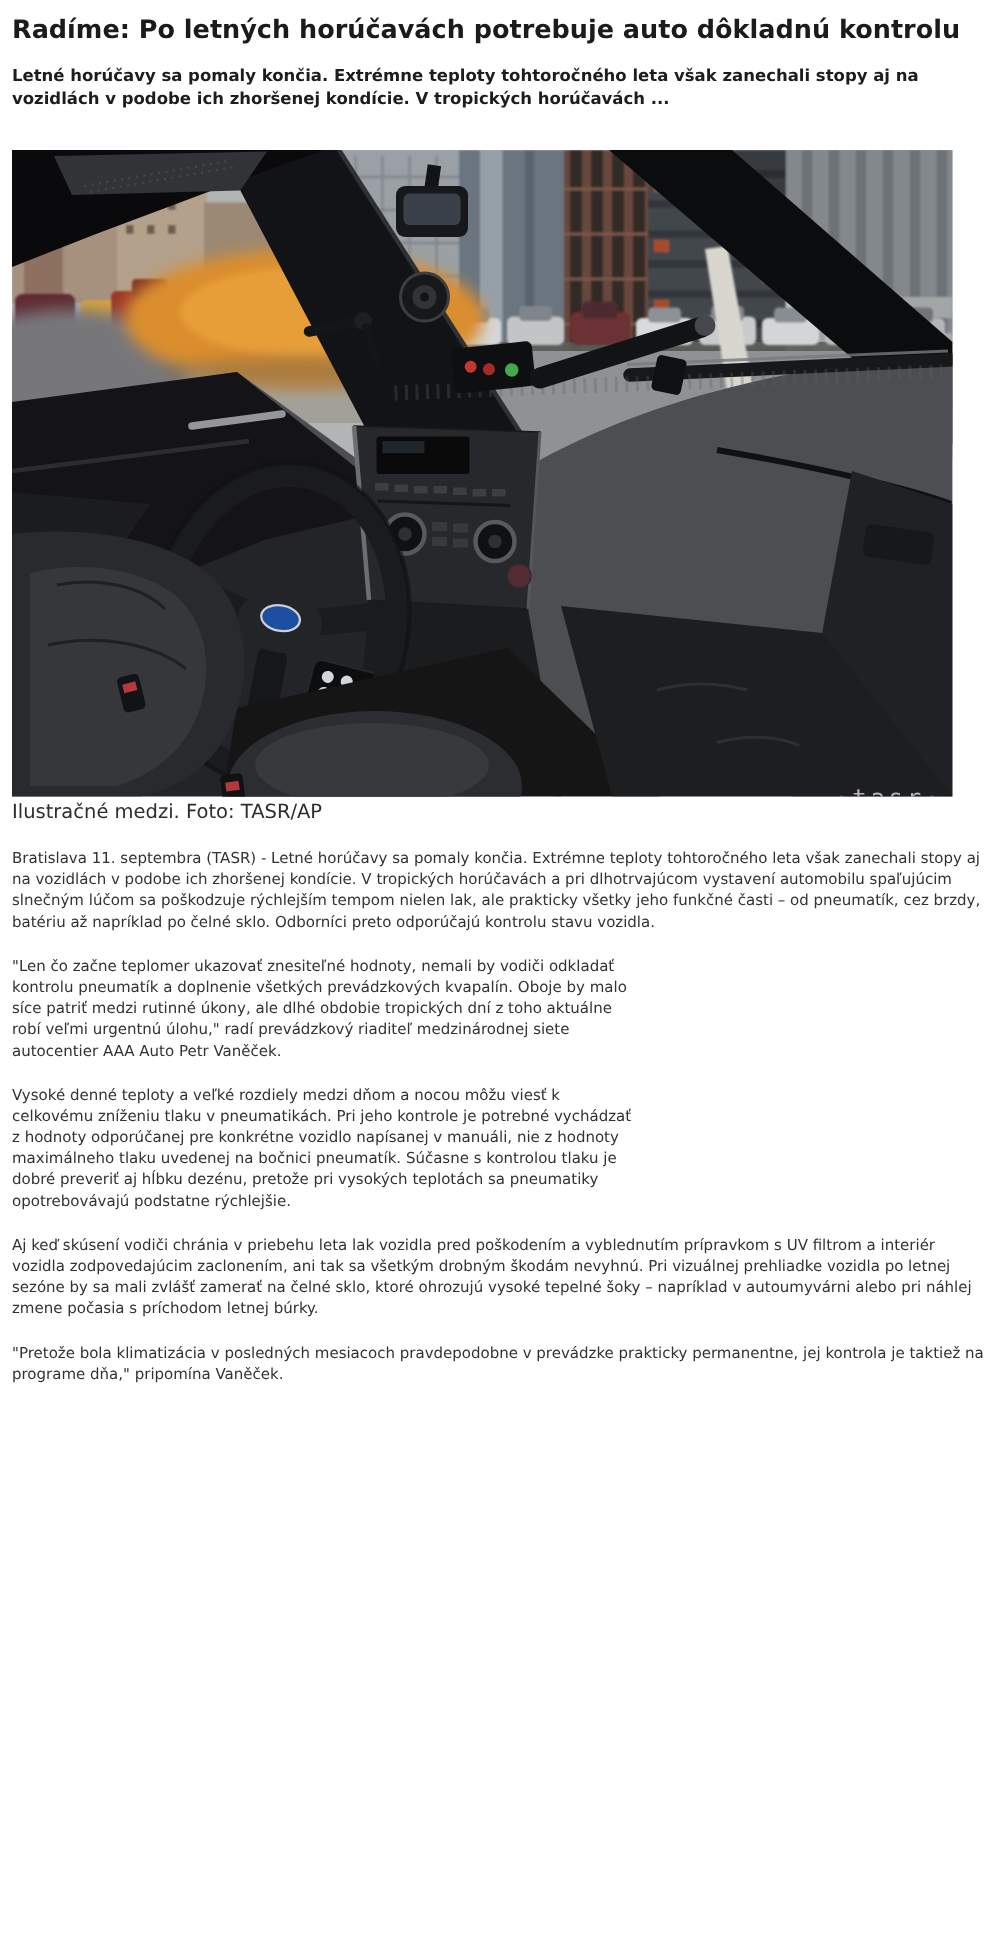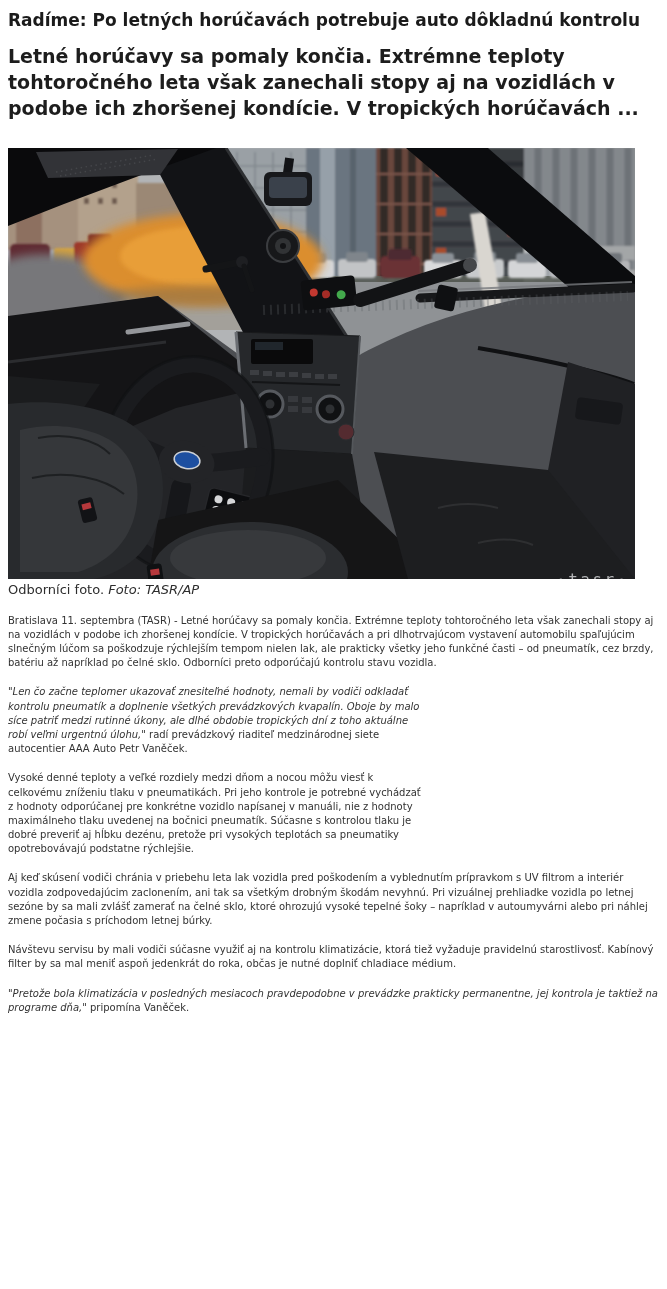--- a/index.html
+++ b/index.html
@@ -1,23 +1,23 @@
 <!DOCTYPE html>
 <html><head>
 <meta charset="utf-8">
 <style>
   html,body{margin:0;padding:0;background:#ffffff;}
   body{font-family:"DejaVu Sans","Liberation Sans",sans-serif;color:#323232;}
   .page{width:665px;box-sizing:border-box;padding:8px 7px 16px 8px;}
   h1.title{font-size:17px;line-height:1.25;font-weight:bold;color:#1b1b1b;margin:2px 0 13px 0;}
-  p.lead{font-size:19px;line-height:1.36;font-weight:bold;color:#1d1d1d;margin:0 0 26px 0;}
+  p.lead{font-size:11px;line-height:1.36;font-weight:bold;color:#1d1d1d;margin:0 0 26px 0;}
   figure.photo-figure{margin:0;}
   svg.photo{display:block;background:#b2b4b6;}
   figcaption.caption{font-size:13px;line-height:1.3;color:#2d2d2d;margin:3px 0 0 0;}
-  .italic{font-style:italic;text-align:right;}
+  .italic{text-align:right;}
   .article-body{margin-top:1px;}
   p.para{font-size:10px;line-height:1.42;color:#323232;margin:15px 0;}
   p.para.narrow{max-width:418px;}
 </style>
 </head>
 <body>
 
 <div class="page">
 
   <h1 class="title">Radíme: Po letných horúčavách potrebuje auto dôkladnú kontrolu</h1>
@@ -270,25 +270,24 @@
         <rect x="75" y="355" width="9" height="6" fill="#b5383c"></rect>
       </g>
       <g transform="rotate(-8 148 428)">
         <rect x="140" y="416" width="15" height="24" rx="3" fill="#0f1113"></rect>
         <rect x="143" y="421" width="9" height="6" fill="#b5383c"></rect>
       </g>
 
       <text x="548" y="437" font-family="DejaVu Sans Mono, monospace" font-size="16" letter-spacing="2.5" fill="#b3b4b6">·tasr·</text>
     </svg>
 
-    <figcaption class="caption"><span>Odborníci foto. </span><span class="italic">Foto: TASR/AP</span></figcaption>
+    <figcaption class="caption"><span>Ilustračné medzi. </span><span class="italic">Foto: TASR/AP</span></figcaption>
   </figure>
 
   <div class="article-body">
       <p class="para"><span>Bratislava 11. septembra (TASR) - Letné horúčavy sa pomaly končia. Extrémne teploty tohtoročného leta však zanechali stopy aj na vozidlách v podobe ich zhoršenej kondície. V tropických horúčavách a pri dlhotrvajúcom vystavení automobilu spaľujúcim slnečným lúčom sa poškodzuje rýchlejším tempom nielen lak, ale prakticky všetky jeho funkčné časti – od pneumatík, cez brzdy, batériu až napríklad po čelné sklo. Odborníci preto odporúčajú kontrolu stavu vozidla.</span></p>
       <p class="para narrow"><span class="italic">"Len čo začne teplomer ukazovať znesiteľné hodnoty, nemali by vodiči odkladať kontrolu pneumatík a doplnenie všetkých prevádzkových kvapalín. Oboje by malo síce patriť medzi rutinné úkony, ale dlhé obdobie tropických dní z toho aktuálne robí veľmi urgentnú úlohu," </span><span>radí prevádzkový riaditeľ medzinárodnej siete autocentier AAA Auto Petr Vaněček.</span></p>
       <p class="para narrow"><span>Vysoké denné teploty a veľké rozdiely medzi dňom a nocou môžu viesť k celkovému zníženiu tlaku v pneumatikách. Pri jeho kontrole je potrebné vychádzať z hodnoty odporúčanej pre konkrétne vozidlo napísanej v manuáli, nie z hodnoty maximálneho tlaku uvedenej na bočnici pneumatík. Súčasne s kontrolou tlaku je dobré preveriť aj hĺbku dezénu, pretože pri vysokých teplotách sa pneumatiky opotrebovávajú podstatne rýchlejšie.</span></p>
       <p class="para"><span>Aj keď skúsení vodiči chránia v priebehu leta lak vozidla pred poškodením a vyblednutím prípravkom s UV filtrom a interiér vozidla zodpovedajúcim zaclonením, ani tak sa všetkým drobným škodám nevyhnú. Pri vizuálnej prehliadke vozidla po letnej sezóne by sa mali zvlášť zamerať na čelné sklo, ktoré ohrozujú vysoké tepelné šoky – napríklad v autoumyvárni alebo pri náhlej zmene počasia s príchodom letnej búrky.</span></p>
-      <p class="para"><span>Návštevu servisu by mali vodiči súčasne využiť aj na kontrolu klimatizácie, ktorá tiež vyžaduje pravidelnú starostlivosť. Kabínový filter by sa mal meniť aspoň jedenkrát do roka, občas je nutné doplniť chladiace médium.</span></p>
       <p class="para"><span class="italic">"Pretože bola klimatizácia v posledných mesiacoch pravdepodobne v prevádzke prakticky permanentne, jej kontrola je taktiež na programe dňa," </span><span>pripomína Vaněček.</span></p>
     </div>
 
 </div>
 
 </body></html>

